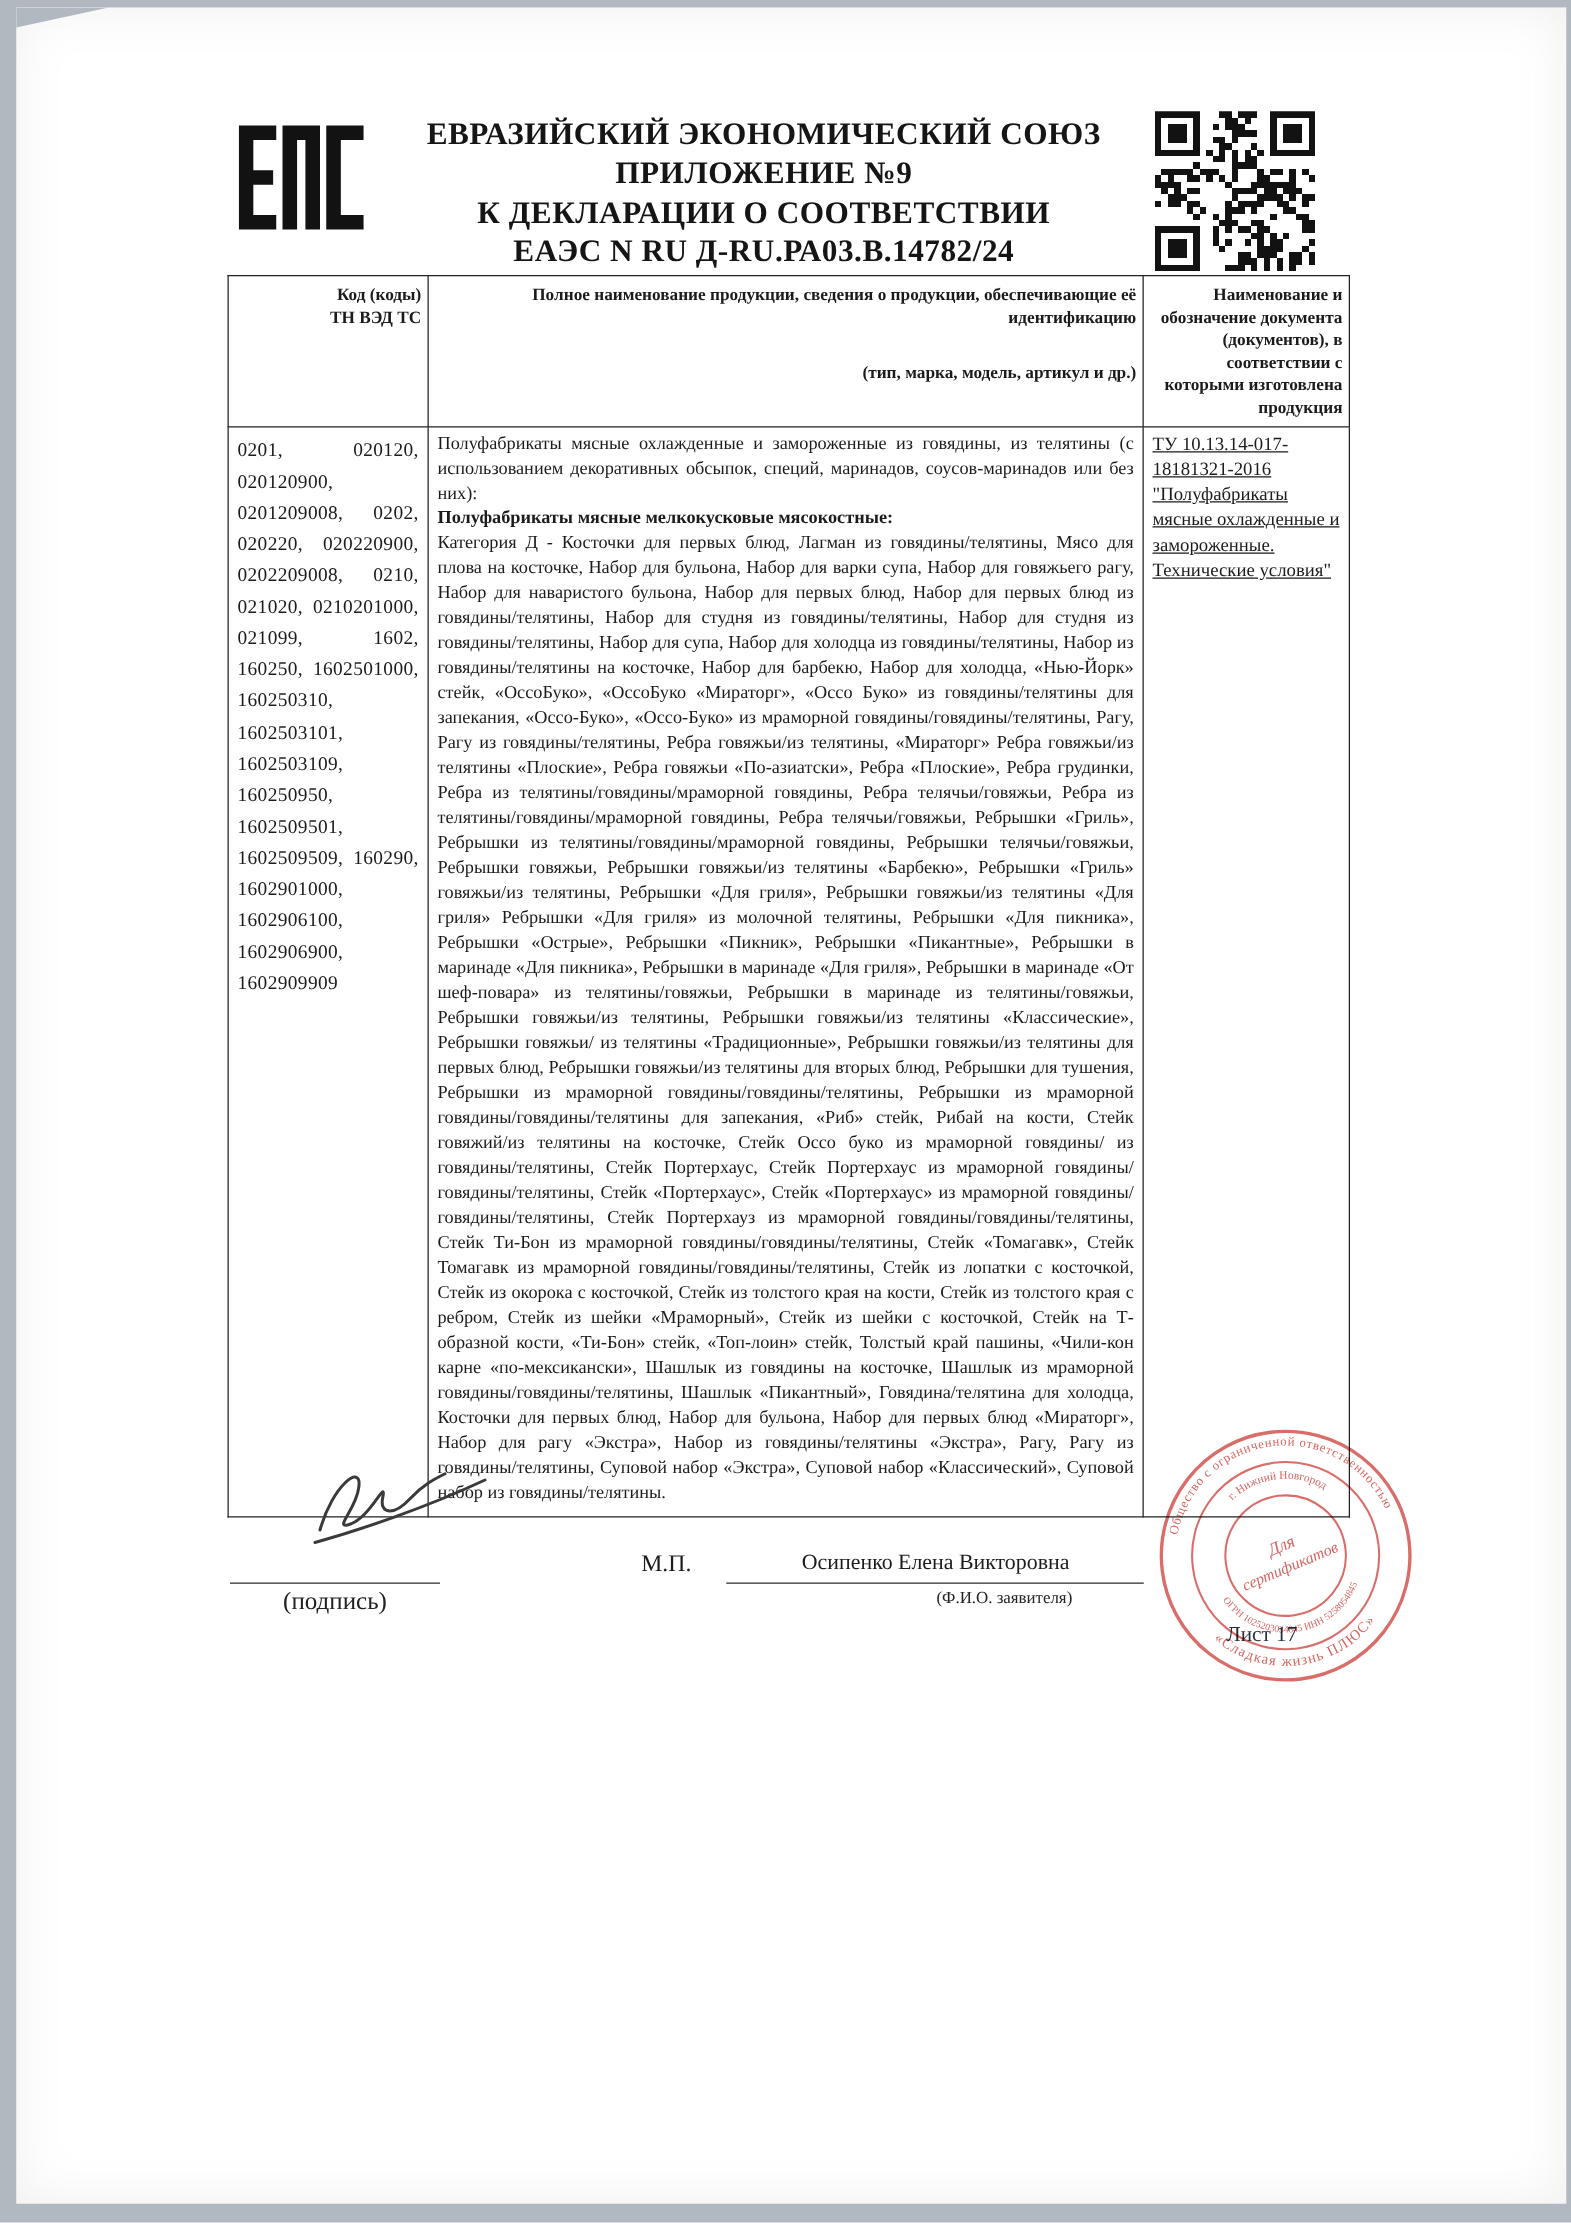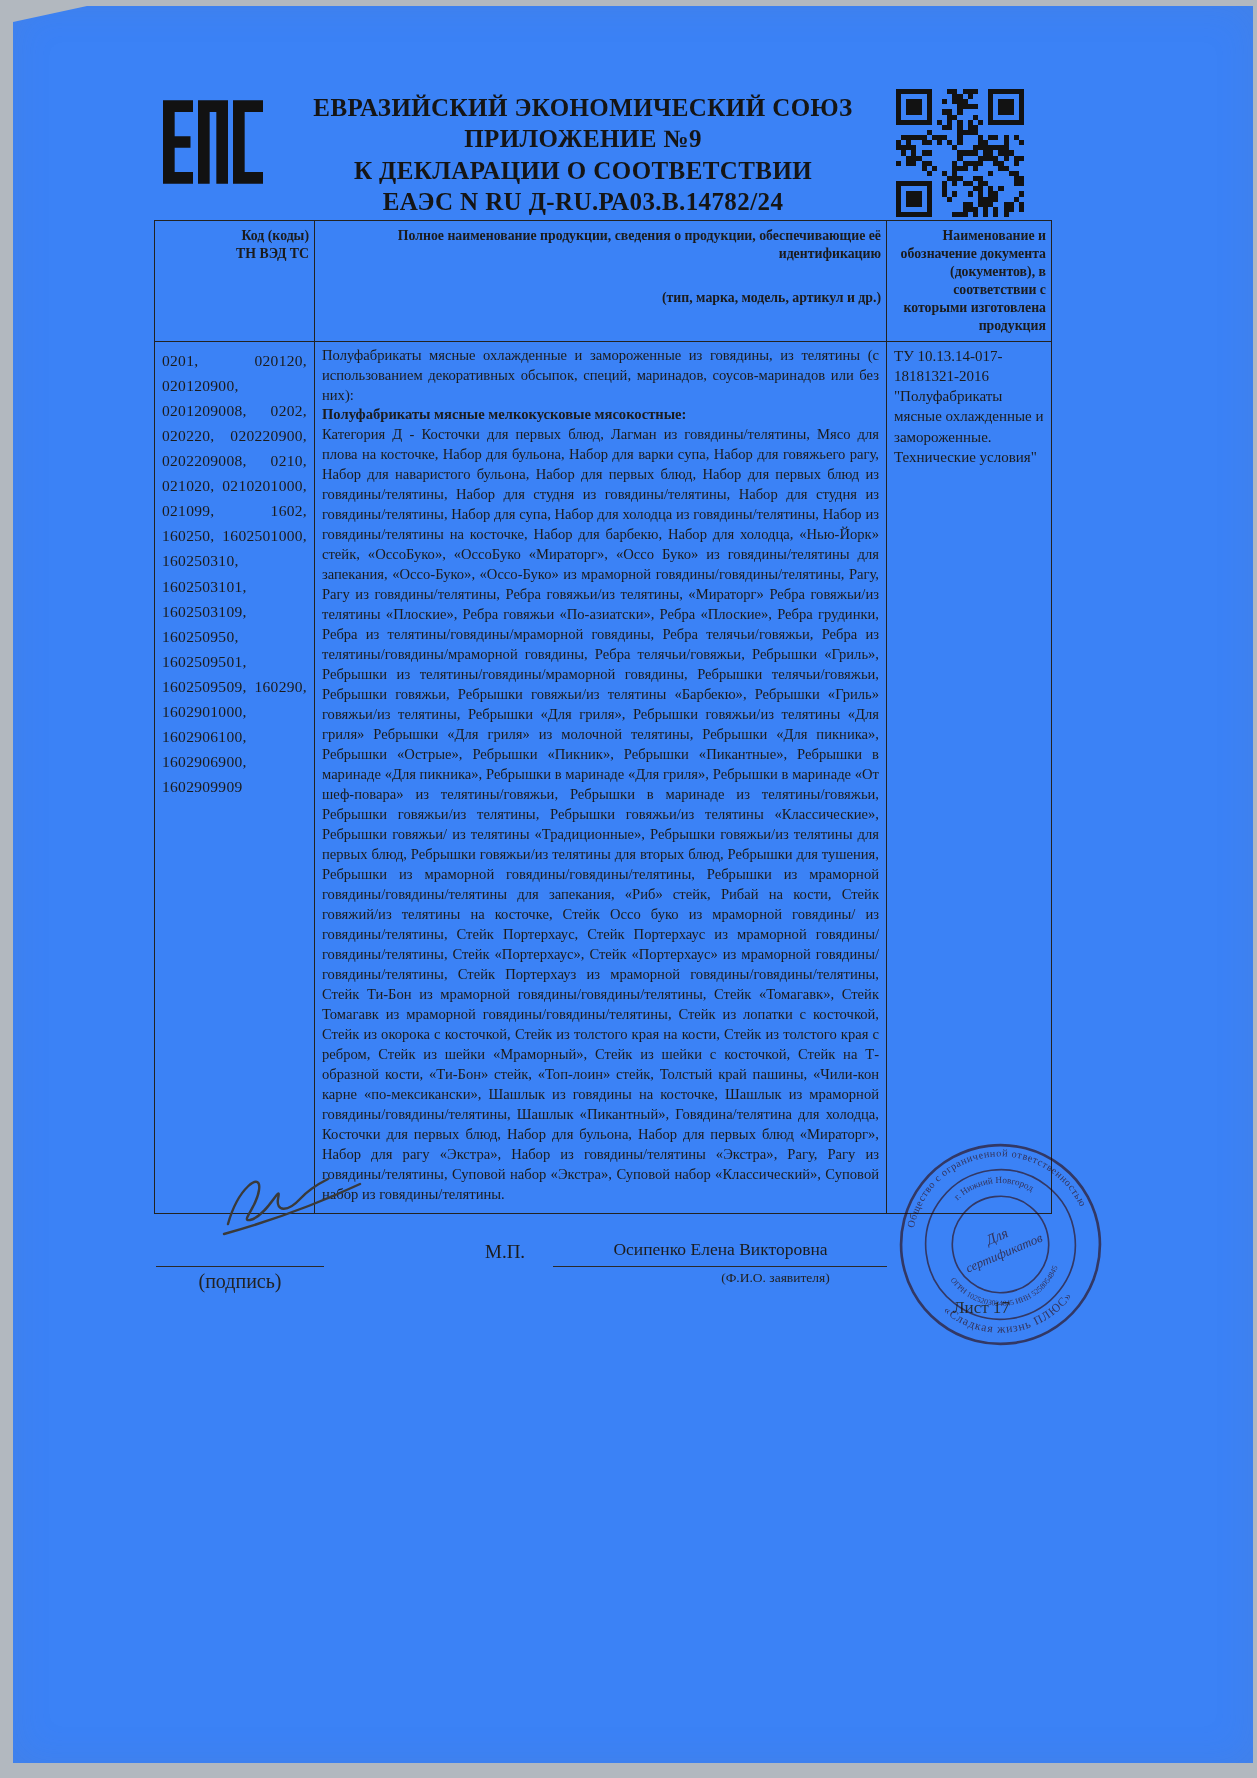--- a/index.html
+++ b/index.html
@@ -6,23 +6,24 @@
   body{
     width:1257px;height:1778px;
     background:#b2b8bf;
     font-family:"Liberation Serif","DejaVu Serif",serif;
     color:#1c1c1c;
     -webkit-font-smoothing:antialiased;
   }
   .scan{position:relative;width:1257px;height:1778px;overflow:hidden;}
   .page{
     position:absolute;left:13px;top:6px;right:4px;bottom:15px;
-    background:#3b82f6;
+    background:#ffffff;
     box-shadow:inset 0 0 40px rgba(120,125,130,.12);
     overflow:hidden;
+    padding-left:28px;
   }
   .corner-wedge{
     position:absolute;top:0;left:0;width:0;height:0;
     border-top:16px solid #b2b8bf;border-right:74px solid transparent;
   }
 
   
   .hdr{position:relative;height:214px;}
   .eac{position:absolute;left:150px;top:84px;width:100px;height:104px;}
   .eac svg{width:100%;height:100%;}
@@ -56,21 +57,21 @@
     text-align:right;padding:6px 5px;
   }
   .th-sub{margin-top:26px;}
   td.codes{
     text-align:justify;font-size:15.5px;line-height:1.62;letter-spacing:.3px;
     padding-top:6px;
   }
   td.desc{font-size:14.6px;line-height:1.37;}
   td.desc .just{text-align:justify;}
   td.desc .bold{font-weight:bold;}
-  td.docref{font-size:15px;line-height:1.35;}
+  td.docref{font-size:15px;line-height:1.35;text-decoration:underline;}
 
   
   .footer{position:relative;height:430px;margin-left:0;}
   .signature{position:absolute;left:205px;top:-52px;width:150px;height:96px;z-index:3;}
   .line{position:absolute;border-top:1.6px solid #2a2a2a;height:0;}
   .sig-line{left:143px;top:52px;width:168px;}
   .cap{position:absolute;font-size:20px;color:#222;text-align:center;}
   .sig-cap{left:143px;top:56px;width:168px;}
   .mp{position:absolute;left:472px;top:27px;font-size:19px;}
   .name{position:absolute;left:540px;top:25px;width:335px;text-align:center;font-size:17.5px;}

